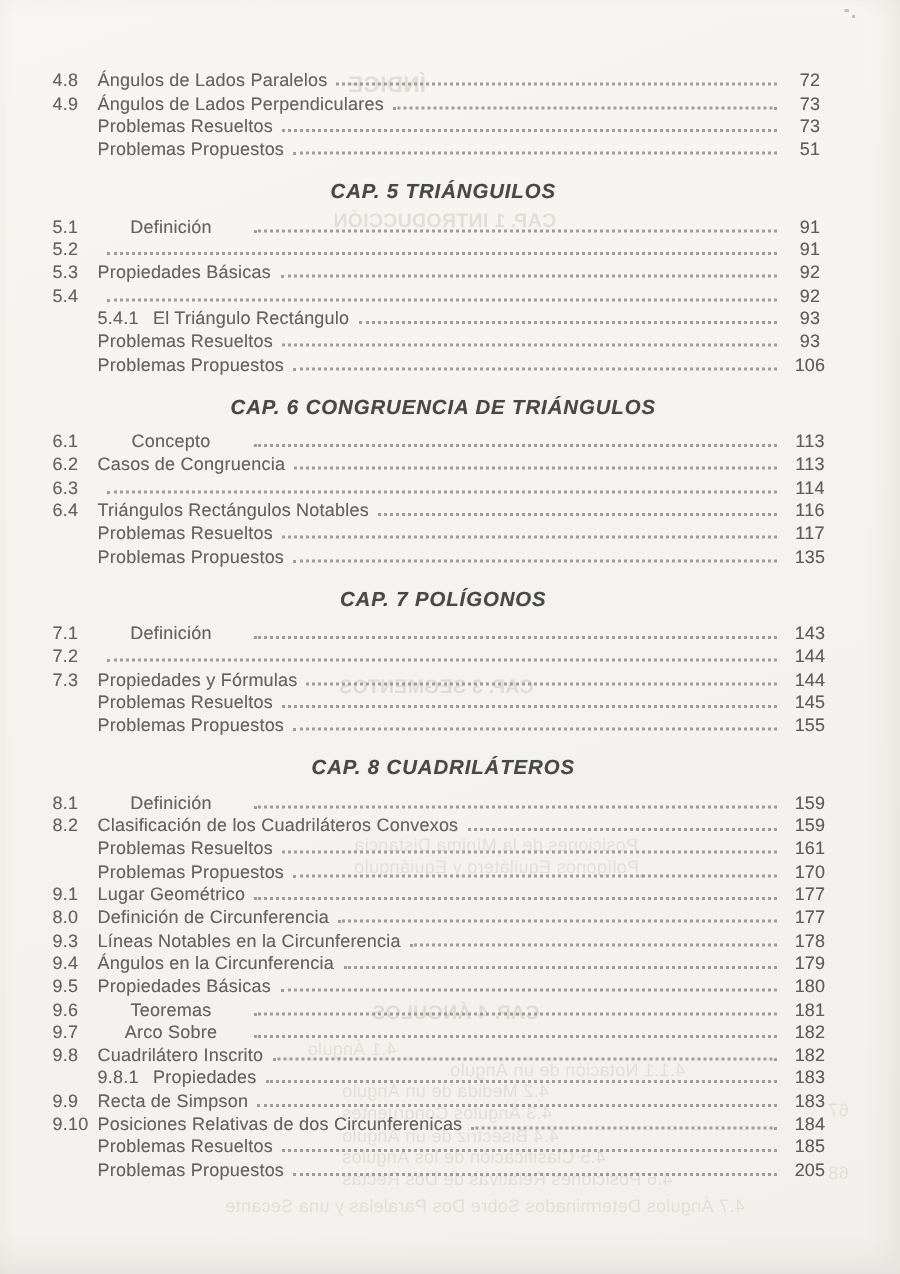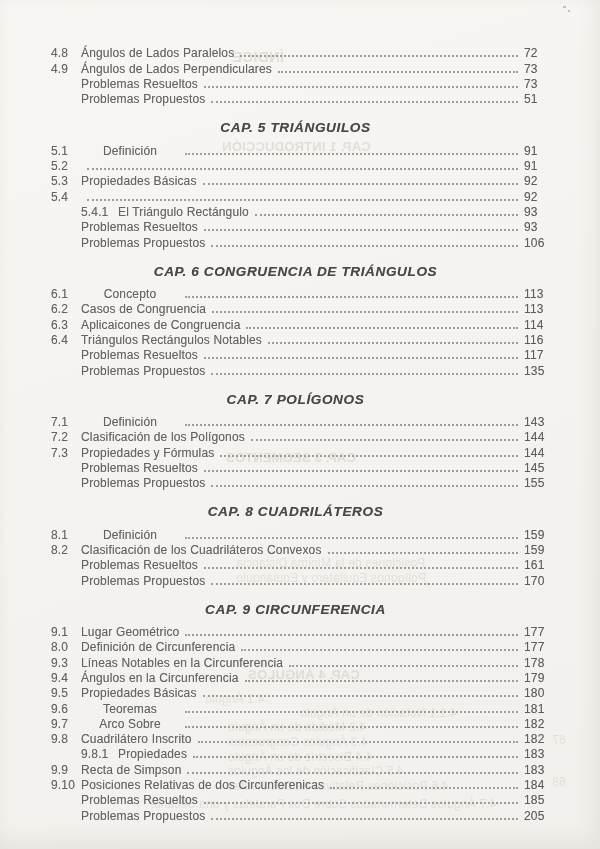--- a/index.html
+++ b/index.html
@@ -36,32 +36,32 @@
     display:flex;
     align-items:flex-end;
     height:15.33px;
     font-size:12px;
     line-height:14px;
     color:#636363;
     letter-spacing:0.15px;
     text-shadow:0 0 0.4px rgba(120,120,120,0.5);
     white-space:nowrap;
   }
-  .num{flex:none;width:30px;margin-left:16px;}
+  .num{flex:none;width:30px;}
   .subnum{flex:none;width:37px;}
   .title{flex:none;}
   .title.tab{min-width:98px;text-align:center;}
   .leader{
     flex:1 1 auto;
     border-bottom:2px dotted #8f8f8f;
     margin:0 6px 3px 6px;
     min-width:12px;
     opacity:0.85;
   }
-  .pagenum{flex:none;width:32px;text-align:left;color:#5d5d5d;}
+  .pagenum{flex:none;width:32px;text-align:center;color:#5d5d5d;}
   
   .ghost{
     position:absolute;
     z-index:1;
     transform:scaleX(-1);
     color:#a39a8e;
     opacity:0.20;
     filter:blur(0.5px);
     white-space:nowrap;
     letter-spacing:0.2px;
@@ -148,21 +148,20 @@
         <span class="pagenum">113</span>
       </div>
       <div class="row">
         <span class="num">6.2</span>
         <span class="title">Casos de Congruencia</span>
         <span class="leader"></span>
         <span class="pagenum">113</span>
       </div>
       <div class="row">
         <span class="num">6.3</span>
-        <span class="title">Aplicaicones de Congruencia</span>
         <span class="leader"></span>
         <span class="pagenum">114</span>
       </div>
       <div class="row">
         <span class="num">6.4</span>
         <span class="title">Triángulos Rectángulos Notables</span>
         <span class="leader"></span>
         <span class="pagenum">116</span>
       </div>
       <div class="row">
@@ -179,21 +178,20 @@
       </div>
       <div class="cap-heading">CAP. 7 POLÍGONOS</div>
       <div class="row">
         <span class="num">7.1</span>
         <span class="title tab">Definición</span>
         <span class="leader"></span>
         <span class="pagenum">143</span>
       </div>
       <div class="row">
         <span class="num">7.2</span>
-        <span class="title">Clasificación de los Polígonos</span>
         <span class="leader"></span>
         <span class="pagenum">144</span>
       </div>
       <div class="row">
         <span class="num">7.3</span>
         <span class="title">Propiedades y Fórmulas</span>
         <span class="leader"></span>
         <span class="pagenum">144</span>
       </div>
       <div class="row">
@@ -226,21 +224,20 @@
         <span class="title">Problemas Resueltos</span>
         <span class="leader"></span>
         <span class="pagenum">161</span>
       </div>
       <div class="row">
         <span class="num"></span>
         <span class="title">Problemas Propuestos</span>
         <span class="leader"></span>
         <span class="pagenum">170</span>
       </div>
-      <div class="cap-heading">CAP. 9 CIRCUNFERENCIA</div>
       <div class="row">
         <span class="num">9.1</span>
         <span class="title">Lugar Geométrico</span>
         <span class="leader"></span>
         <span class="pagenum">177</span>
       </div>
       <div class="row">
         <span class="num">8.0</span>
         <span class="title">Definición de Circunferencia</span>
         <span class="leader"></span>

